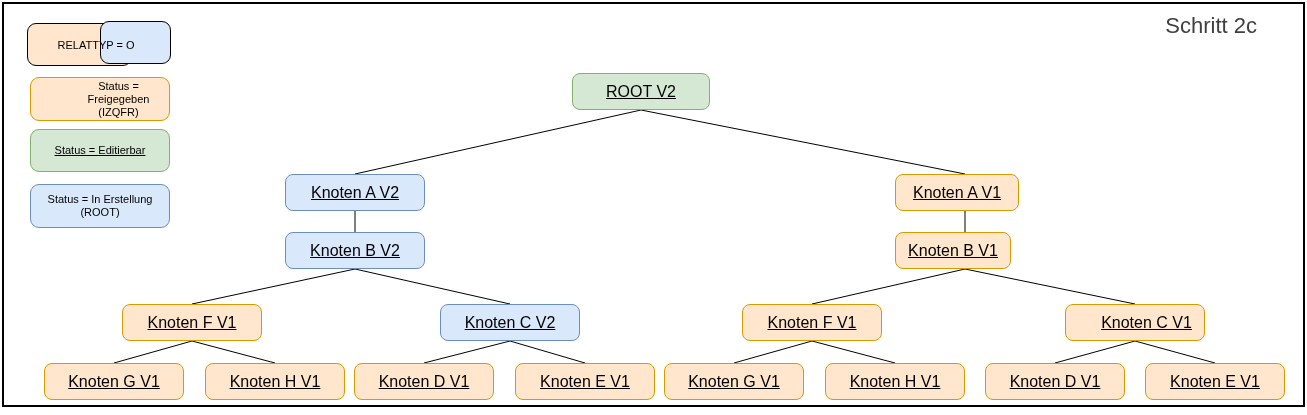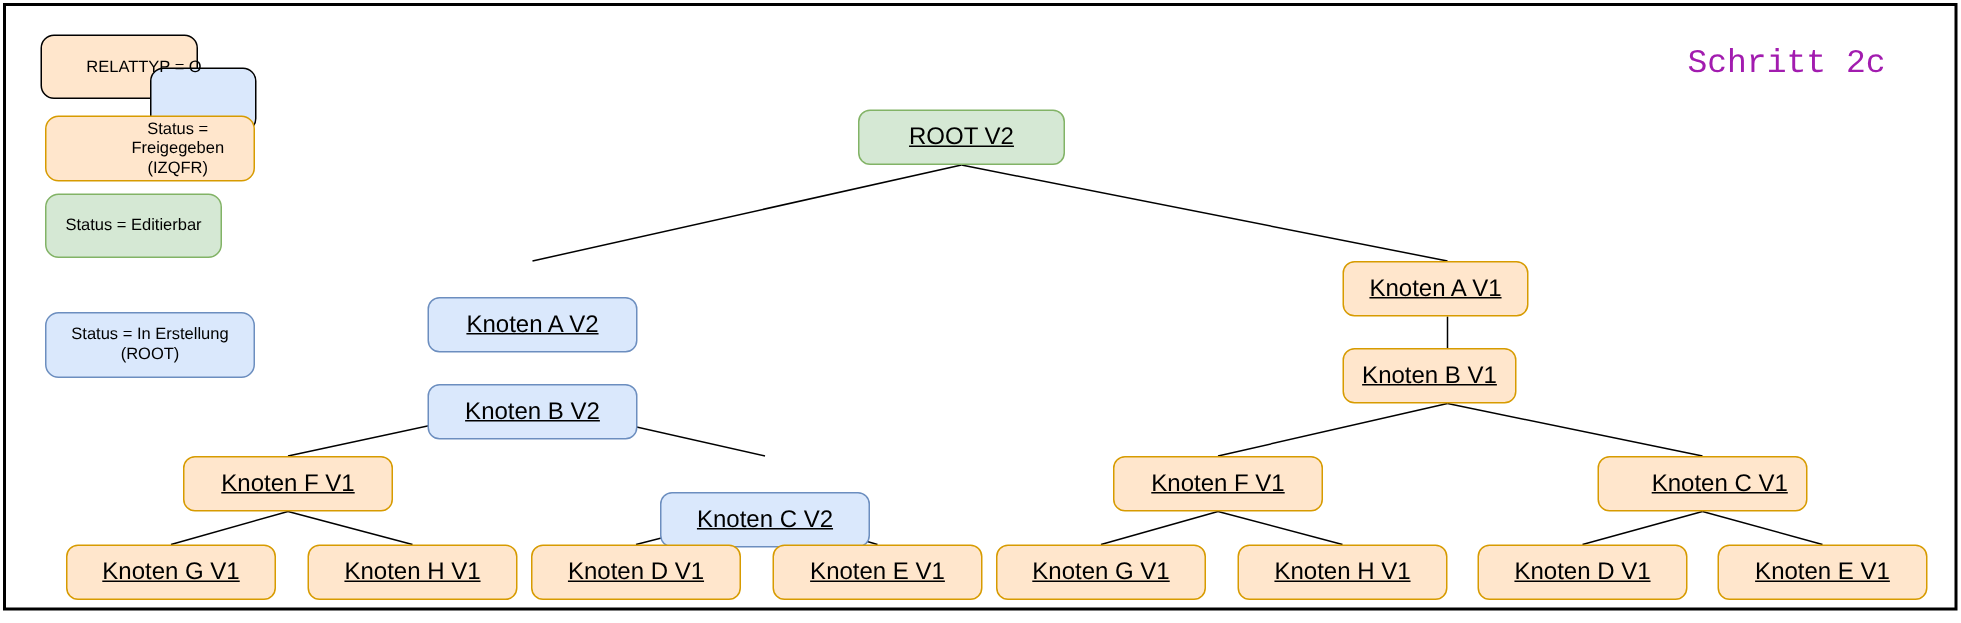--- a/index.html
+++ b/index.html
@@ -13,25 +13,24 @@
   }
   #frame {
     position: absolute;
     left: 2px; top: 2px;
     width: 1299px; height: 401px;
     border: 2px solid #000000;
     background: #ffffff;
   }
   #title {
     position: absolute;
-    top: 26px; right: 46px;
+    top: 9px; right: 46px;
     font-size: 22px;
-    color: #a21caf;
+    color: #404040;
     white-space: nowrap;
-    font-family: Liberation Mono, monospace;
   }
   
   .lg-box {
     position: absolute;
     box-sizing: border-box;
     border-radius: 9px;
     border: 1.5px solid;
     display: flex;
     flex-direction: column;
     align-items: center;
@@ -65,21 +64,21 @@
     border: 1.5px solid;
     display: flex;
     align-items: center;
     justify-content: center;
     font-size: 16px;
     color: #000000;
     white-space: nowrap;
     text-decoration: underline;
   }
   .orange { background: #FFE6CC; border-color: #D79B00; }
-  .blue   { background: #DAE8FC; border-color: #6C8EBF; margin-top: 24px; }
+  .blue   { background: #DAE8FC; border-color: #6C8EBF; }
   .green  { background: #D5E8D4; border-color: #82B366; }
 </style>
 </head>
 <body>
 
 <div id="canvas">
   <div id="frame">
 
     <div id="title">Schritt 2c</div>
 
@@ -87,21 +86,21 @@
       <div id="legend-pair">
         <div id="pair-orange" class="half orange"></div>
         <div id="pair-blue" class="half blue"></div>
         <div id="pair-label">RELATTYP = O</div>
       </div>
       <div id="legend-items">
           <div class="lg-box orange" style="left: 26px; top: 73px; width: 140px; height: 44px; padding-left: 37px;">
             <div>Status = Freigegeben</div>
             <div>(IZQFR)</div>
           </div>
-          <div class="lg-box green" style="left: 26px; top: 125px; width: 118px; height: 43px;">
+          <div class="lg-box green" style="left: 26px; top: 125px; width: 140px; height: 43px; text-decoration: underline;">
             <div>Status = Editierbar</div>
           </div>
           <div class="lg-box blue" style="left: 26px; top: 180px; width: 140px; height: 44px;">
             <div>Status = In Erstellung</div>
             <div>(ROOT)</div>
           </div>
         </div>
     </div>
 
     <svg id="edges" viewBox="0 0 1307 415">

